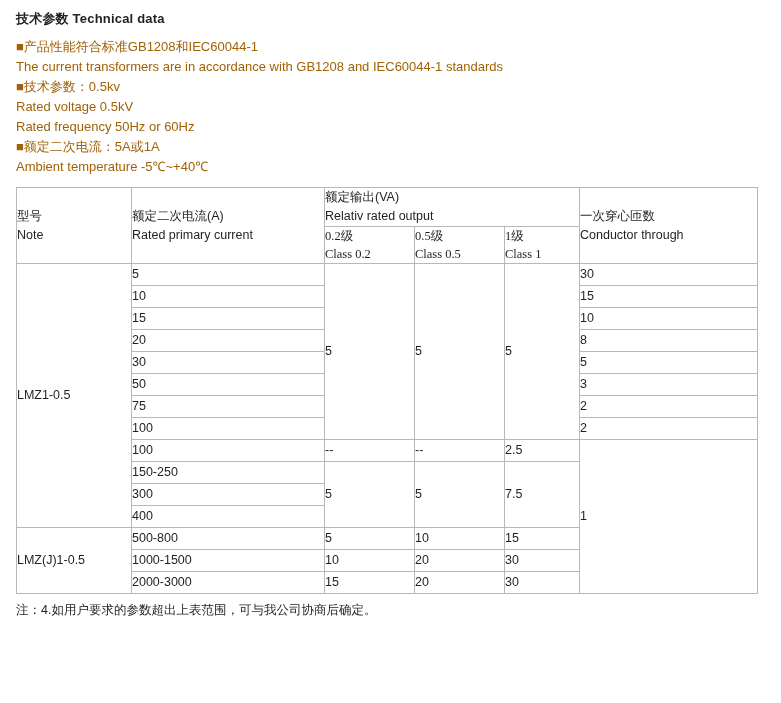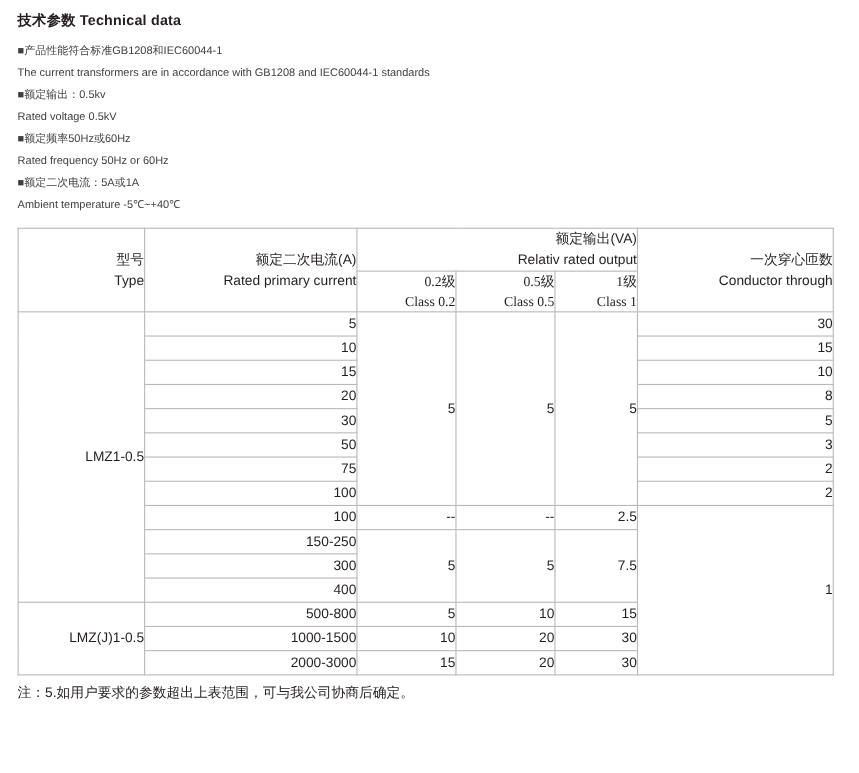--- a/index.html
+++ b/index.html
@@ -23,41 +23,41 @@
     padding: 10px 16px 0 16px;
   }
   .section-title {
     font-weight: bold;
     font-size: 13px;
     color: #231f20;
     margin: 0 0 9px 0;
     letter-spacing: 0.2px;
   }
   .spec-line {
-    font-size: 10px;
+    font-size: 13px;
     line-height: 20px;
-    color: #404040;
+    color: #a16207;
     white-space: nowrap;
   }
   .spec-list {
     margin-bottom: 10px;
   }
 
   table.data {
     border-collapse: collapse;
     width: 741px;
     margin-top: 9px;
     table-layout: fixed;
   }
   table.data td, table.data th {
     border: 1px solid #b8b8b8;
     font-weight: normal;
     font-size: 12.5px;
     color: #231f20;
-    text-align: right;
+    text-align: left;
     vertical-align: middle;
     padding: 0;
   }
   .hdr-cell {
     height: 66px;
     line-height: 19px;
   }
   .hdr-group {
     height: 30px;
     line-height: 19px;
@@ -81,42 +81,41 @@
 </head>
 <body>
 
 <div class="page">
 
   <div class="section-title">技术参数 Technical data</div>
 
   <div class="spec-list">
     <div class="spec-line">■产品性能符合标准GB1208和IEC60044-1</div>
     <div class="spec-line">The current transformers are in accordance with GB1208 and IEC60044-1 standards</div>
-    <div class="spec-line">■额定输出：0.5kv</div>
+    <div class="spec-line">■技术参数：0.5kv</div>
     <div class="spec-line">Rated voltage 0.5kV</div>
-    <div class="spec-line">■额定频率50Hz或60Hz</div>
     <div class="spec-line">Rated frequency 50Hz or 60Hz</div>
     <div class="spec-line">■额定二次电流：5A或1A</div>
     <div class="spec-line">Ambient temperature -5℃~+40℃</div>
   </div>
 
   <table class="data">
     <colgroup>
       <col style="width:115px">
       <col style="width:193px">
       <col style="width:90px">
       <col style="width:90px">
       <col style="width:75px">
       <col style="width:178px">
     </colgroup>
     <tbody>
       <tr>
         <td rowspan="2" class="hdr-cell">
           <div>型号</div>
-          <div>Type</div>
+          <div>Note</div>
         </td>
         <td rowspan="2" class="hdr-cell">
           <div>额定二次电流(A)</div>
           <div>Rated primary current</div>
         </td>
         <td colspan="3" class="hdr-group">
           <div>额定输出(VA)</div>
           <div>Relativ rated output</div>
         </td>
         <td rowspan="2" class="hdr-cell">
@@ -212,16 +211,16 @@
       <tr>
         <td class="row-cell">2000-3000</td>
         <td class="row-cell">15</td>
         <td class="row-cell">20</td>
         <td class="row-cell">30</td>
       </tr>
     </tbody>
   </table>
 
   <div class="note">
-    <div>注：5.如用户要求的参数超出上表范围，可与我公司协商后确定。</div>
+    <div>注：4.如用户要求的参数超出上表范围，可与我公司协商后确定。</div>
   </div>
 
 </div>
 
 </body></html>

